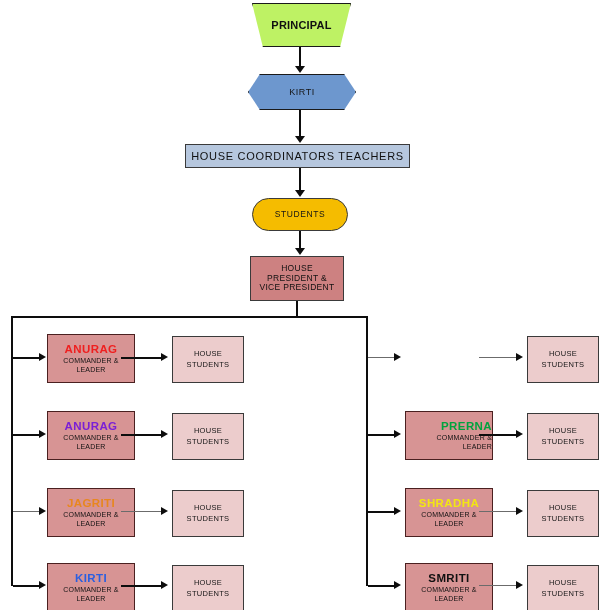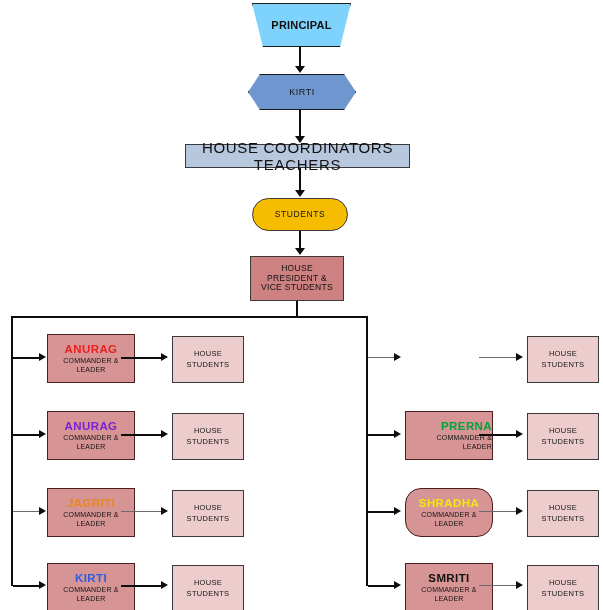--- a/index.html
+++ b/index.html
@@ -27,21 +27,21 @@
     justify-content: center;
     text-align: center;
     line-height: 1.15;
   }
   
   .principal {
     left: 252px;
     top: 3px;
     width: 99px;
     height: 44px;
-    background: #7dd3fc;
+    background: #bef264;
     border: 1px solid #1a1a1a;
     clip-path: polygon(0% 0%, 100% 0%, 89% 100%, 11% 100%);
   }
   .principal .lbl {
     font-size: 11px;
     font-weight: bold;
     color: #111111;
     letter-spacing: 0.2px;
   }
   .dean {
@@ -60,21 +60,21 @@
   }
   .coordinators {
     left: 185px;
     top: 144px;
     width: 225px;
     height: 24px;
     background: #b6c7de;
     border: 1px solid #3a3a3a;
   }
   .coordinators .lbl {
-    font-size: 15px;
+    font-size: 11px;
     color: #111111;
     letter-spacing: 0.7px;
   }
   .students-oval {
     left: 252px;
     top: 198px;
     width: 96px;
     height: 33px;
     background: #f5bc00;
     border: 1px solid #3a3a3a;
@@ -187,21 +187,21 @@
   <div class="node students-oval">
     <div class="lbl">STUDENTS</div>
   </div>
 
   <div class="line v" style="left:299px; top:231px; height:18px;"></div>
   <div class="arrow-down" style="left:295px; top:248px;"></div>
 
   <div class="node president">
     <div class="lbl">HOUSE</div>
     <div class="lbl">PRESIDENT &amp;</div>
-    <div class="lbl">VICE STUDENTS</div>
+    <div class="lbl">VICE PRESIDENT</div>
   </div>
 
   <div class="line v" style="left:296px; top:301px; height:17px;"></div>
   <div class="line h" style="left:11px; top:316px; width:357px;"></div>
   <div class="line v" style="left:11px; top:316px; height:270px;"></div>
   <div class="line v" style="left:366px; top:316px; height:270px;"></div>
 
   <div class="line h" style="left:13px; top:357px; width:27px;"></div>
   <div class="arrow-right" style="left:39px; top:353px;"></div>
   <div class="node leader" style="left:47px; top:334px;">
@@ -276,21 +276,21 @@
   </div>
   <div class="line h" style="left:479px; top:434px; width:38px;"></div>
   <div class="arrow-right" style="left:516px; top:430px;"></div>
   <div class="node hstudents" style="left:527px; top:413px;">
     <div class="lbl">HOUSE</div>
     <div class="lbl">STUDENTS</div>
   </div>
 
   <div class="line h" style="left:368px; top:511px; width:27px;"></div>
   <div class="arrow-right" style="left:394px; top:507px;"></div>
-  <div class="node leader" style="left:405px; top:488px;border-radius:16px;">
+  <div class="node leader" style="left:405px; top:488px;">
     <div class="name" style="color:#f2e613">SHRADHA</div>
     <div class="role">COMMANDER &amp;</div>
     <div class="role">LEADER</div>
   </div>
   <div class="line h thin" style="left:479px; top:511px; width:38px;"></div>
   <div class="arrow-right" style="left:516px; top:507px;"></div>
   <div class="node hstudents" style="left:527px; top:490px;">
     <div class="lbl">HOUSE</div>
     <div class="lbl">STUDENTS</div>
   </div>

